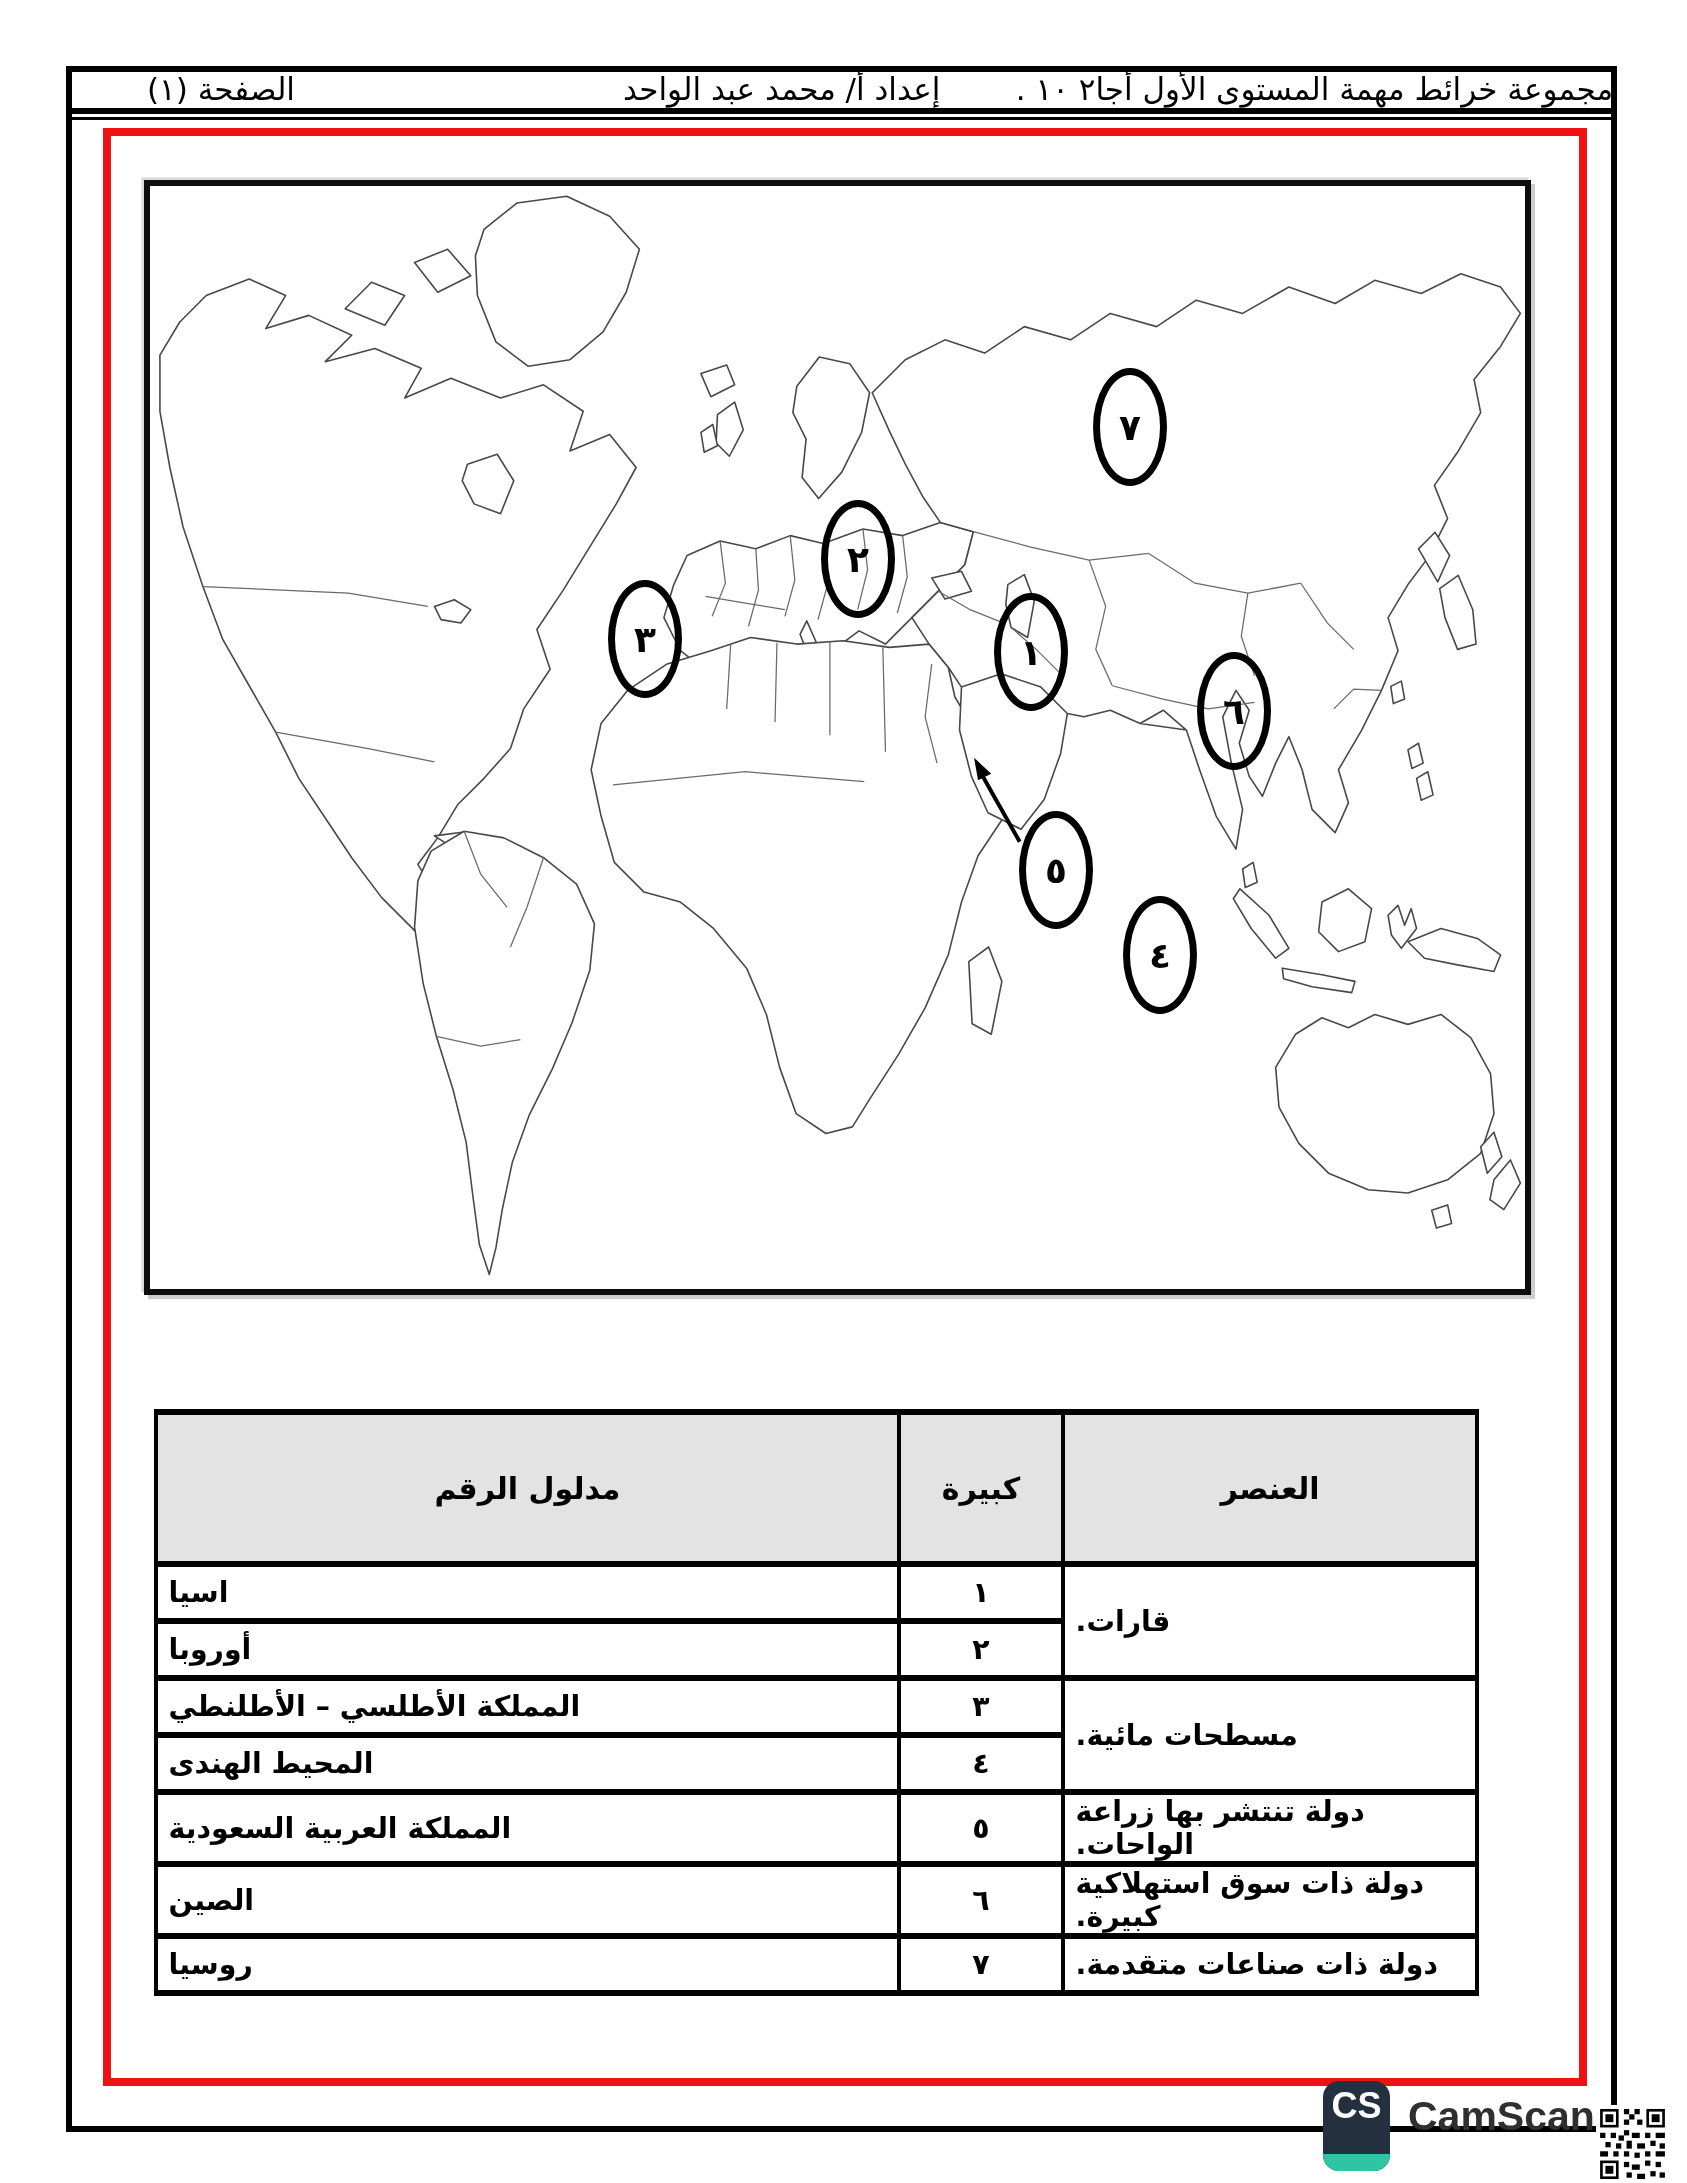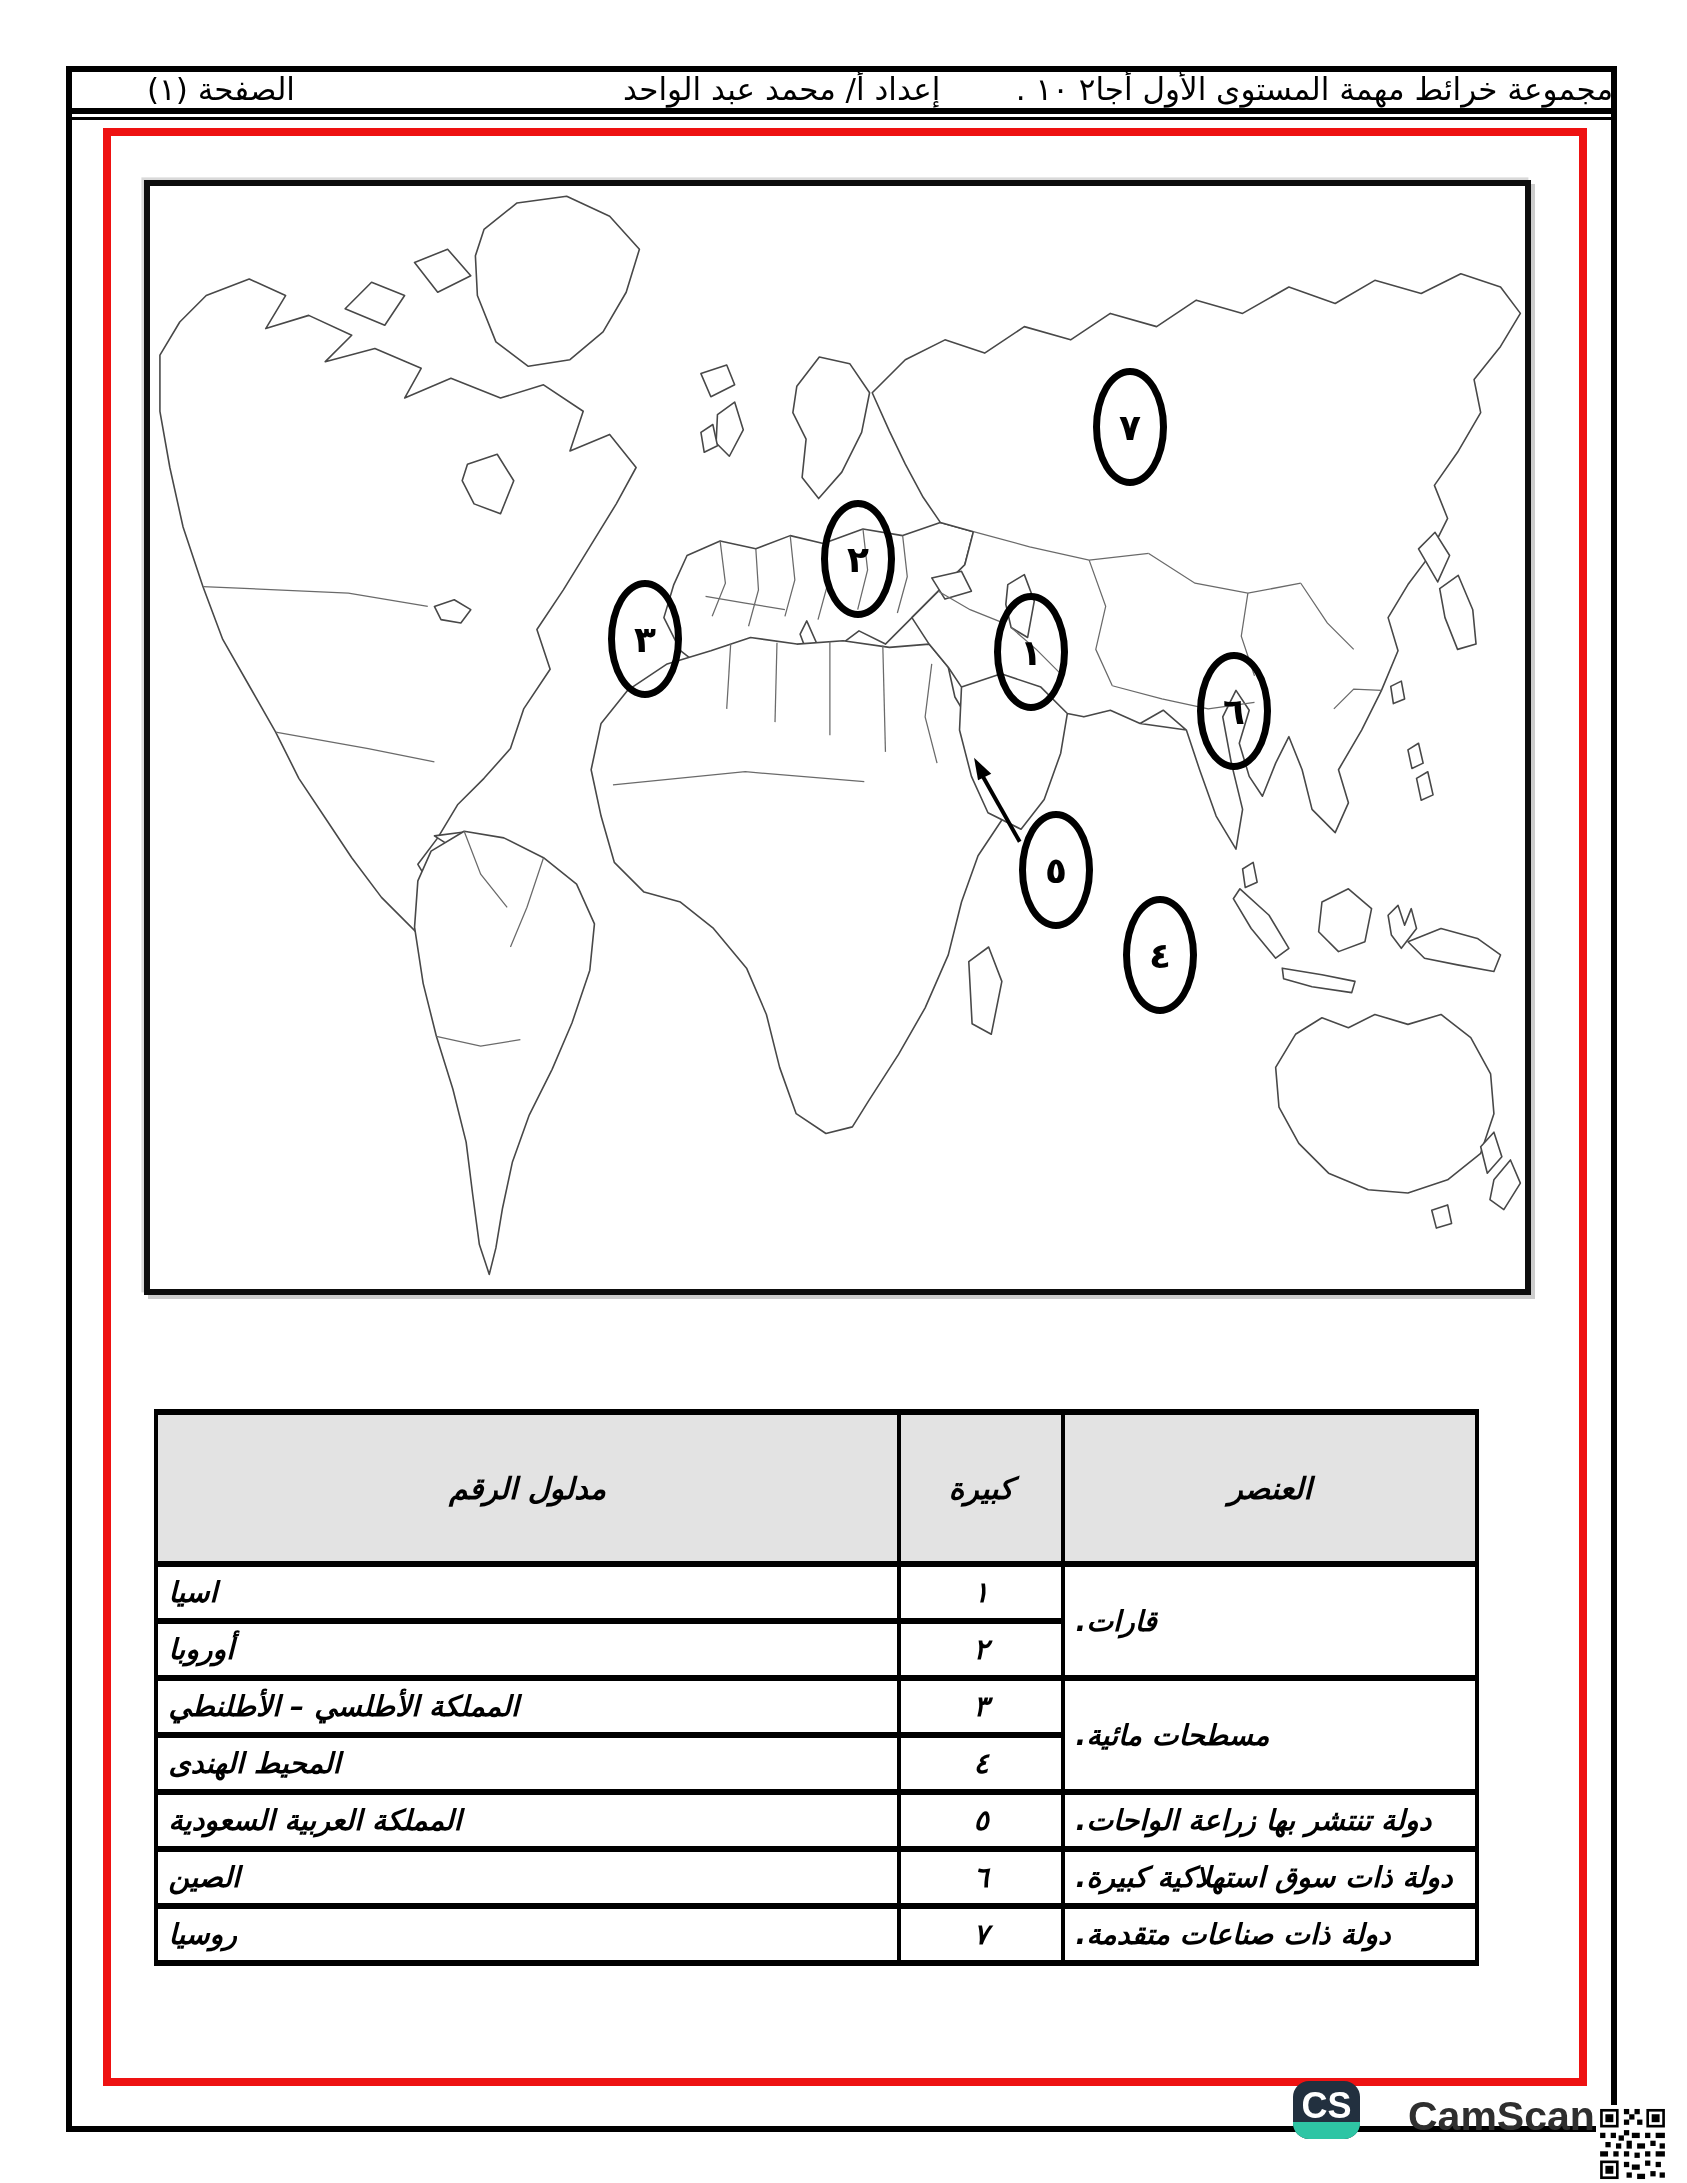--- a/index.html
+++ b/index.html
@@ -44,30 +44,30 @@
   .map-table{
     position:absolute;left:154px;top:1409px;width:1321px;border-collapse:collapse;
     direction:rtl;table-layout:fixed;color:#000;
   }
   .map-table col.c-element{width:414px;}
   .map-table col.c-number{width:164px;}
   .map-table col.c-meaning{width:743px;}
   .map-table th,.map-table td{
     border-left:4px solid #000;border-right:4px solid #000;
     border-top:6px solid #000;border-bottom:6px solid #000;
-    font-weight:bold;box-sizing:border-box;padding:0 10.6px;font-style:italic;
+    font-weight:bold;box-sizing:border-box;padding:0 10.6px;
   }
   .map-table th{height:152px;background:#e3e3e3;font-size:30px;text-align:center;}
   .map-table td{height:57px;font-size:28.4px;}
   .map-table td.num{text-align:center;}
   .map-table td.el{text-align:left;}
   .map-table td.mean{text-align:left;}
   
   .cs-badge{
-    position:absolute;left:1293px;top:2081px;width:67px;height:58px;border-radius:16px;
+    position:absolute;left:1323px;top:2081px;width:67px;height:90px;border-radius:16px;
     background:#22303f;overflow:hidden;
   }
   .cs-badge .cs-txt{
     position:absolute;left:0;top:4px;width:100%;text-align:center;color:#fff;
     font-size:36px;font-weight:bold;font-family:"Liberation Sans",sans-serif;
   }
   .cs-badge .cs-teal{position:absolute;left:0;bottom:0;width:100%;height:17px;background:#2ec5a4;}
   .cs-text{
     position:absolute;left:1408px;top:2093px;width:209px;height:60px;overflow:hidden;
     font-size:41px;font-weight:600;color:#2f2f2f;white-space:nowrap;

